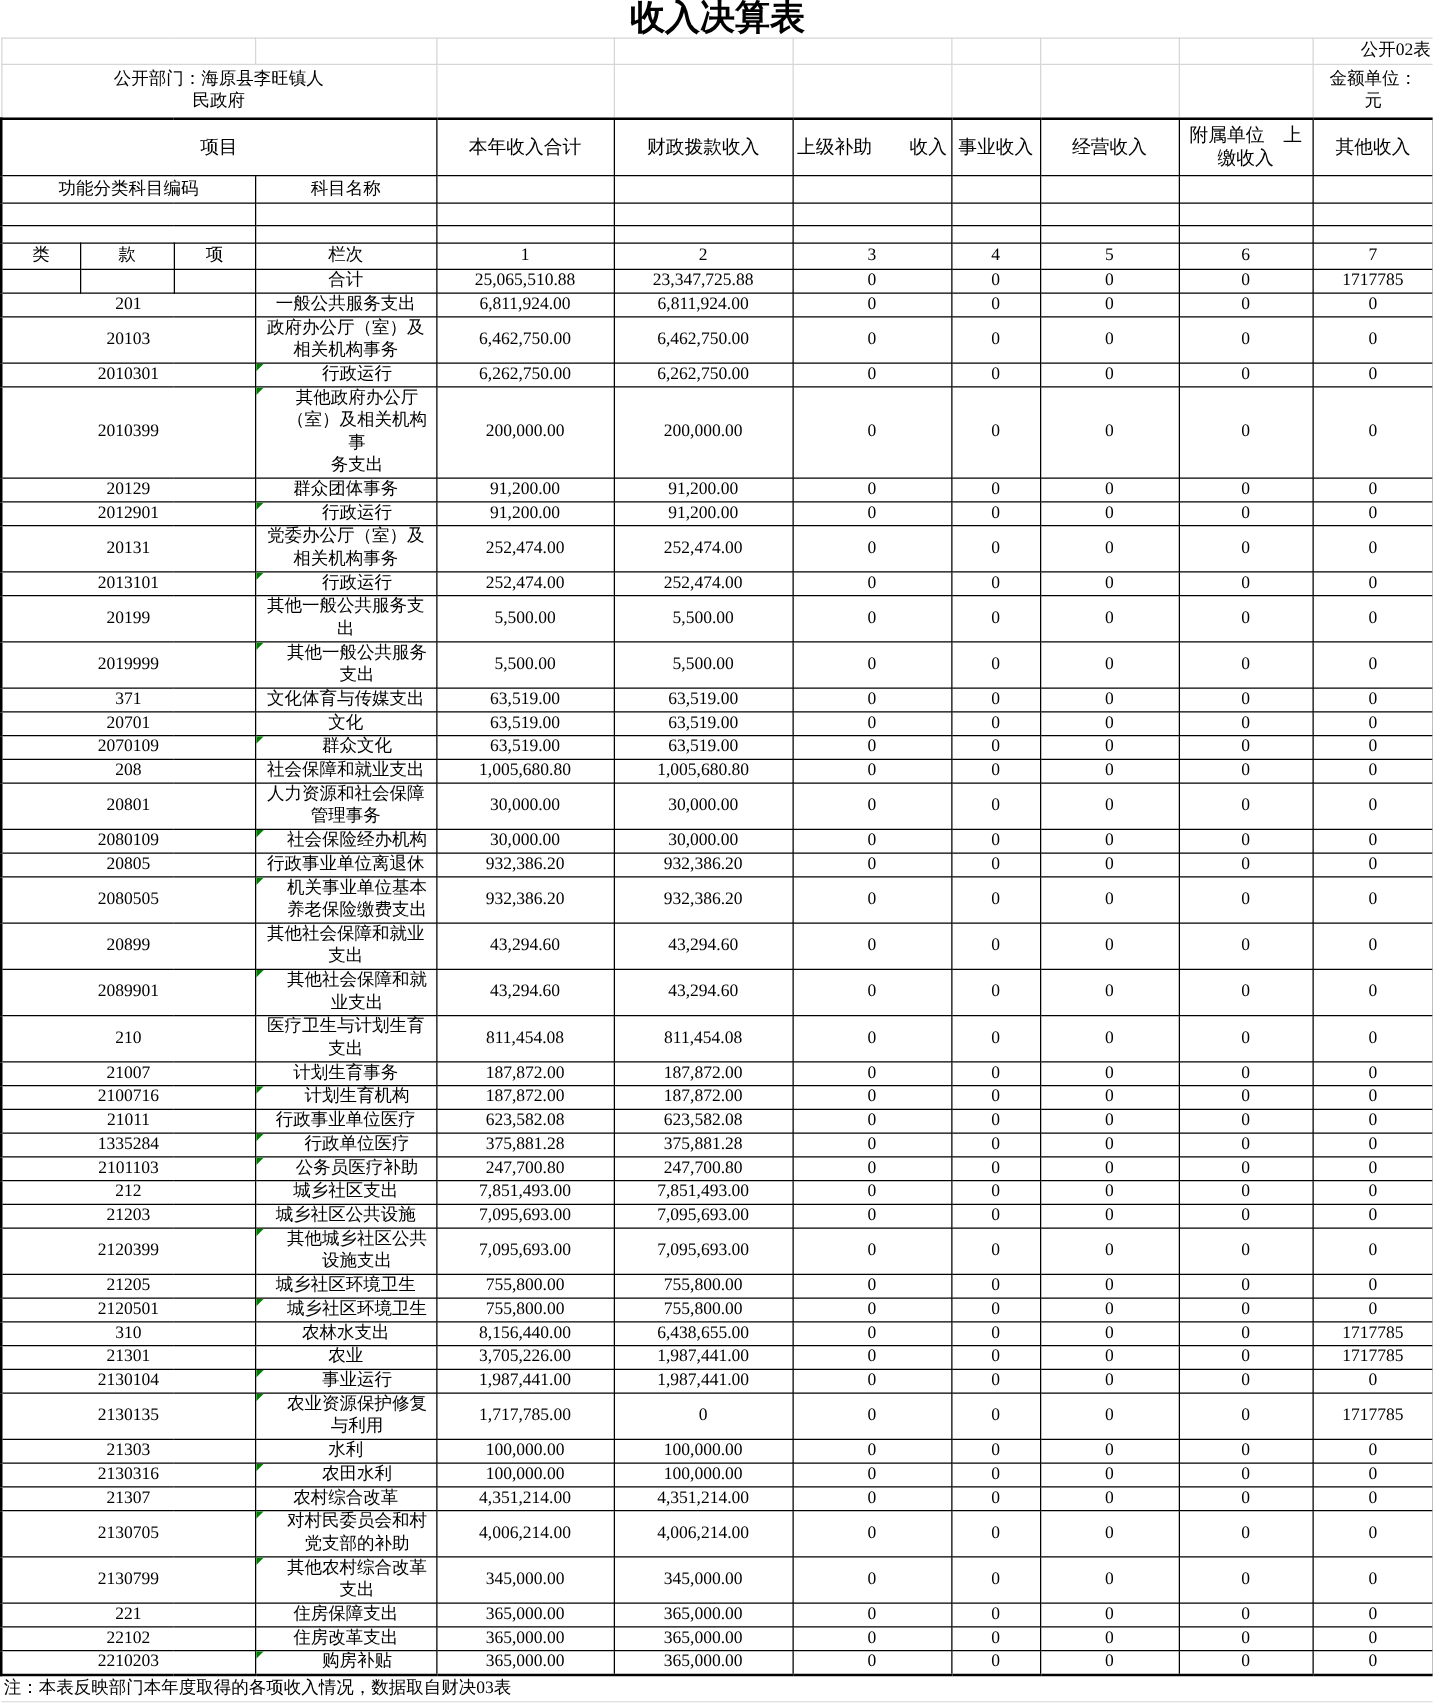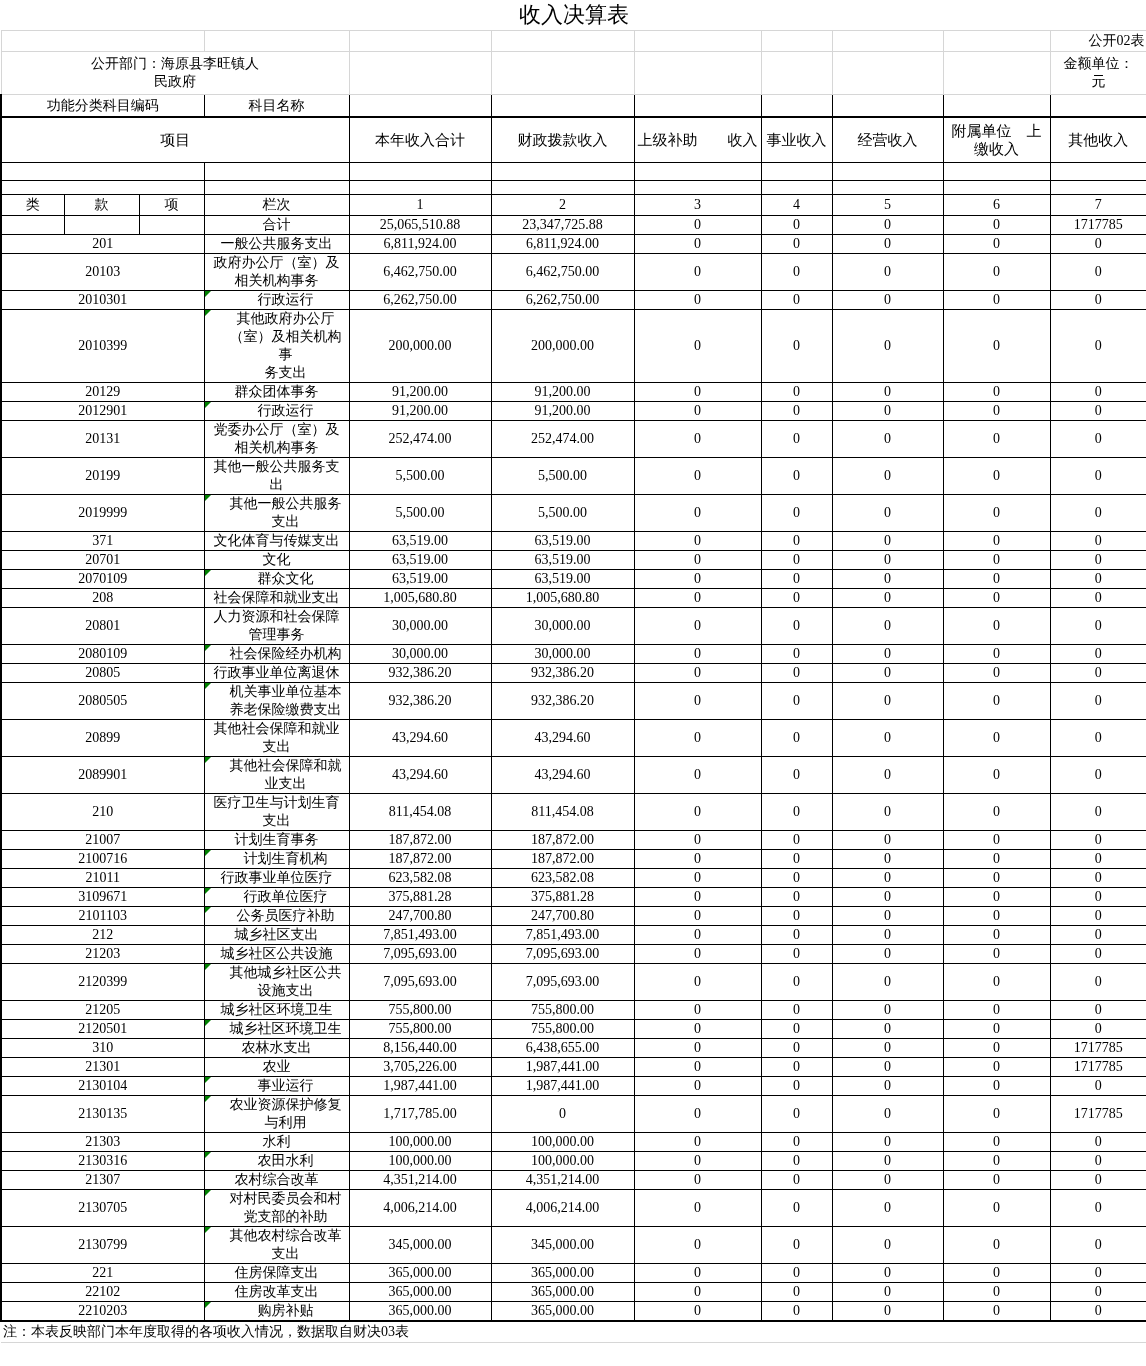--- a/index.html
+++ b/index.html
@@ -17,22 +17,22 @@
     text-align:center;
     vertical-align:middle;
     font-size:14px;
     line-height:18px;
     white-space:pre-line;
     overflow:hidden;
   }
   
   .title-row td{
     border:none;
-    font-size:22px;
-    font-weight:normal;
+    font-size:28px;
+    font-weight:bold;
     height:30px;
     line-height:30px;
     white-space:nowrap;
   }
   
   .meta td{border:1px solid var(--border-light);}
   .r2 td{height:20px;}
   .r3 td{height:42px;}
   .sheet-label{text-align:right;padding-left:28px;}
   
@@ -108,42 +108,42 @@
     <td></td>
     <td></td>
     <td></td>
     <td></td>
     <td></td>
     <td></td>
     <td>金额单位：
 元</td>
   </tr>
 
-  <tr class="grid r5">
-    <td colspan="3">功能分类科目编码</td>
-    <td>科目名称</td>
-    <td></td>
-    <td></td>
-    <td></td>
-    <td></td>
-    <td></td>
-    <td></td>
-    <td></td>
-  </tr>
-
   <tr class="grid r4">
     <td colspan="4">项目</td>
     <td>本年收入合计</td>
     <td>财政拨款收入</td>
     <td>上级补助　　收入</td>
     <td>事业收入</td>
     <td>经营收入</td>
     <td>附属单位　上
 缴收入</td>
     <td>其他收入</td>
+  </tr>
+
+  <tr class="grid r5">
+    <td colspan="3">功能分类科目编码</td>
+    <td>科目名称</td>
+    <td></td>
+    <td></td>
+    <td></td>
+    <td></td>
+    <td></td>
+    <td></td>
+    <td></td>
   </tr>
 
   <tr class="grid r6">
     <td colspan="3"></td>
     <td></td>
     <td></td>
     <td></td>
     <td></td>
     <td></td>
     <td></td>
@@ -266,20 +266,31 @@
 相关机构事务</td>
           <td>252,474.00</td>
           <td>252,474.00</td>
           <td>0</td>
           <td>0</td>
           <td>0</td>
           <td>0</td>
           <td>0</td>
         </tr>
         <tr class="grid data">
+          <td colspan="3">2013101</td>
+          <td class="name-cell flagged">行政运行</td>
+          <td>252,474.00</td>
+          <td>252,474.00</td>
+          <td>0</td>
+          <td>0</td>
+          <td>0</td>
+          <td>0</td>
+          <td>0</td>
+        </tr>
+        <tr class="grid data">
           <td colspan="3">20199</td>
           <td class="name-cell">其他一般公共服务支
 出</td>
           <td>5,500.00</td>
           <td>5,500.00</td>
           <td>0</td>
           <td>0</td>
           <td>0</td>
           <td>0</td>
           <td>0</td>
@@ -449,21 +460,21 @@
           <td class="name-cell">行政事业单位医疗</td>
           <td>623,582.08</td>
           <td>623,582.08</td>
           <td>0</td>
           <td>0</td>
           <td>0</td>
           <td>0</td>
           <td>0</td>
         </tr>
         <tr class="grid data">
-          <td colspan="3">3109671</td>
+          <td colspan="3">1335284</td>
           <td class="name-cell flagged">行政单位医疗</td>
           <td>375,881.28</td>
           <td>375,881.28</td>
           <td>0</td>
           <td>0</td>
           <td>0</td>
           <td>0</td>
           <td>0</td>
         </tr>
         <tr class="grid data">

